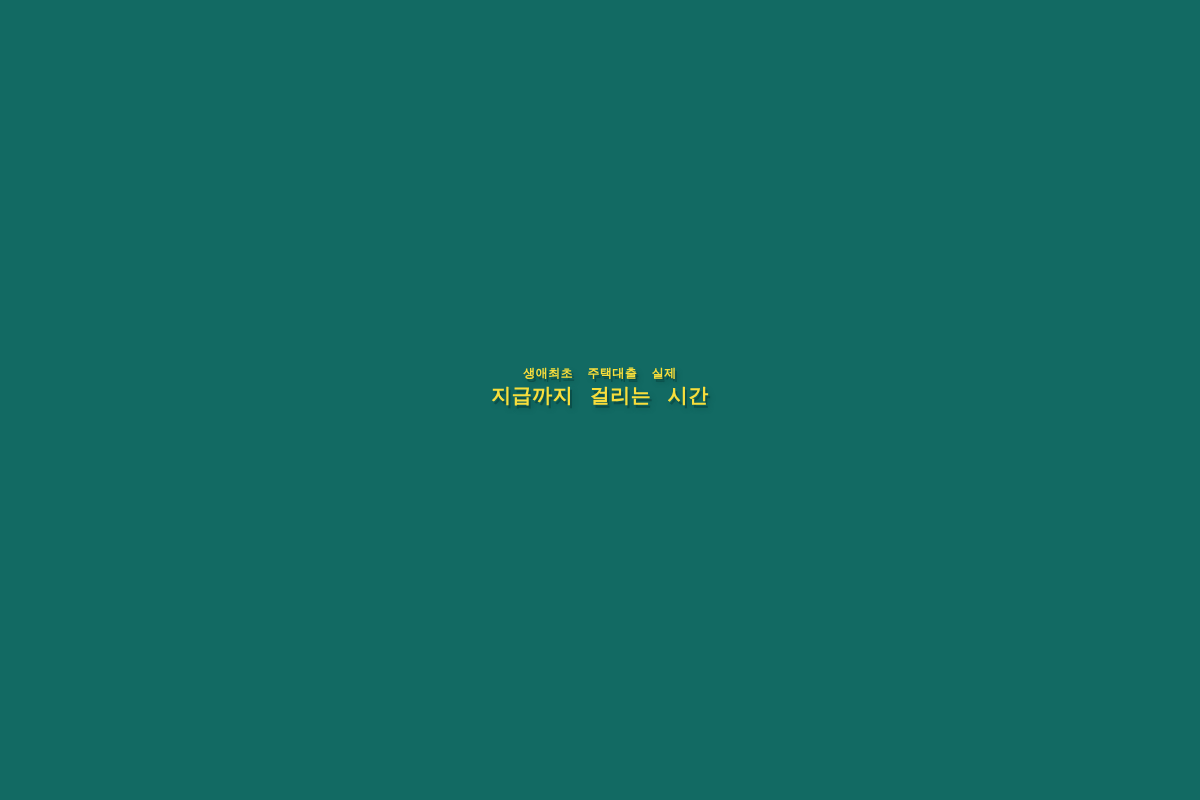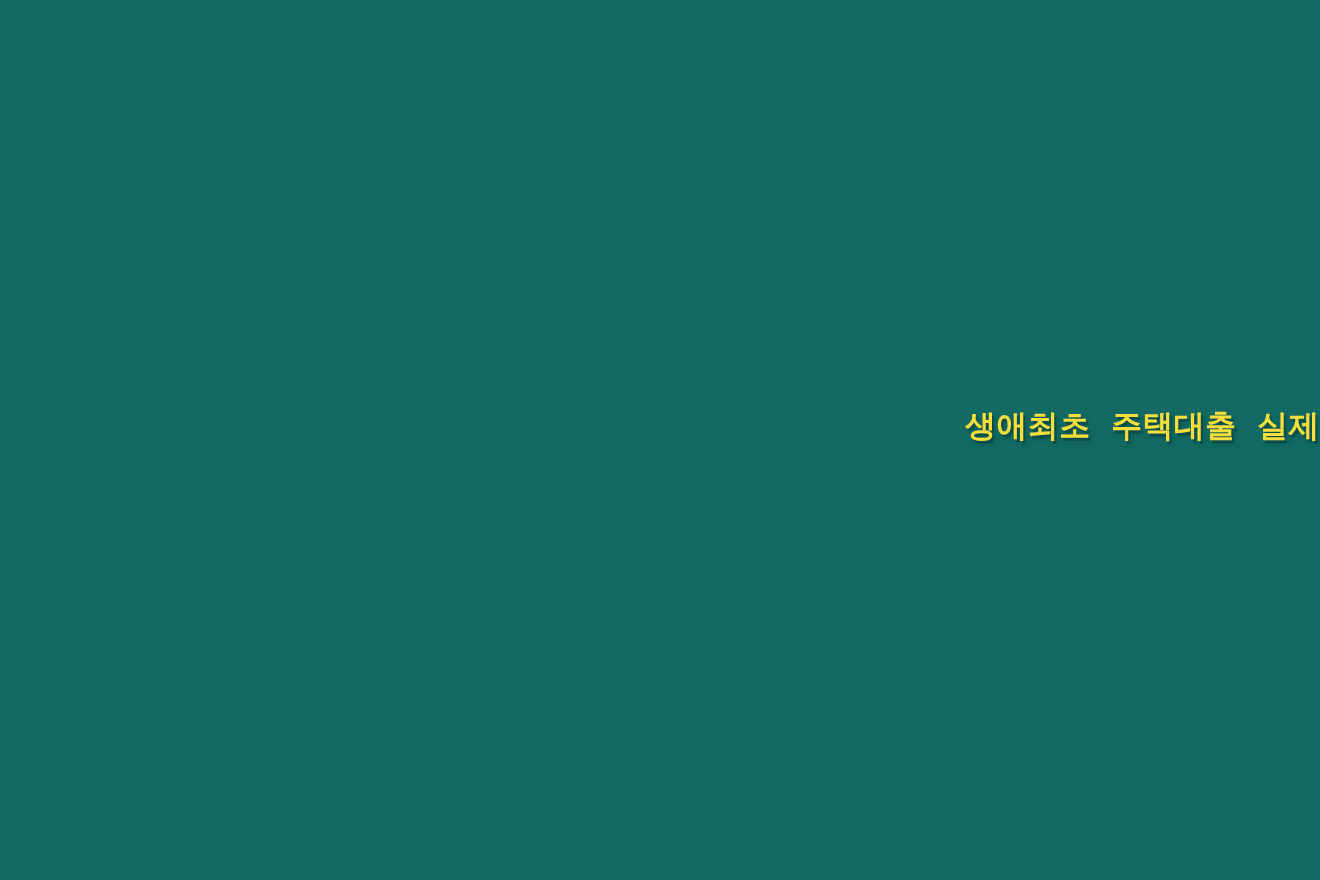--- a/index.html
+++ b/index.html
@@ -61,16 +61,17 @@
   #headline .line-2 {
     font-size: 104px;
   }
 </style>
 </head>
 <body>
 
 <div id="banner" style="background: rgb(18, 106, 99);">
 
   <h1 id="headline" style="color: rgb(248, 222, 60); text-shadow: rgba(8, 62, 58, 0.55) 2px 3px 0px, rgba(8, 62, 58, 0.35) 3px 4px 5px;">
-    <span class="line line-1" style="font-size: 28px; text-align: right;">생애최초 주택대출 실제</span>
+    <span class="line line-1" style="font-size: 12px;">생애최초 주택대출 실제</span>
+    <span class="line line-2" style="font-size: 20px;">지급까지 걸리는 시간</span>
   </h1>
 
 </div>
 
 </body></html>

